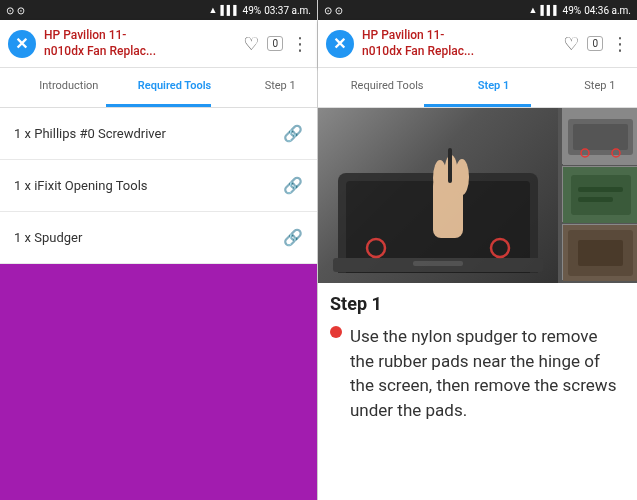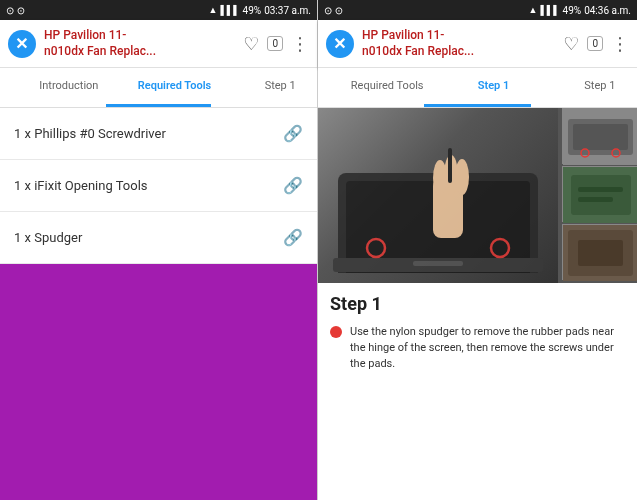--- a/index.html
+++ b/index.html
@@ -228,21 +228,21 @@
       margin-bottom: 10px;
     }
     .bullet-dot {
       width: 12px;
       height: 12px;
       border-radius: 50%;
       flex-shrink: 0;
       margin-top: 2px;
     }
     .bullet-text {
-      font-size: 11px;
+      font-size: 17px;
       color: #333;
       line-height: 1.45;
     }
 
     
     .hand-svg {
       opacity: 0.85;
     }
   </style>
 </head>

